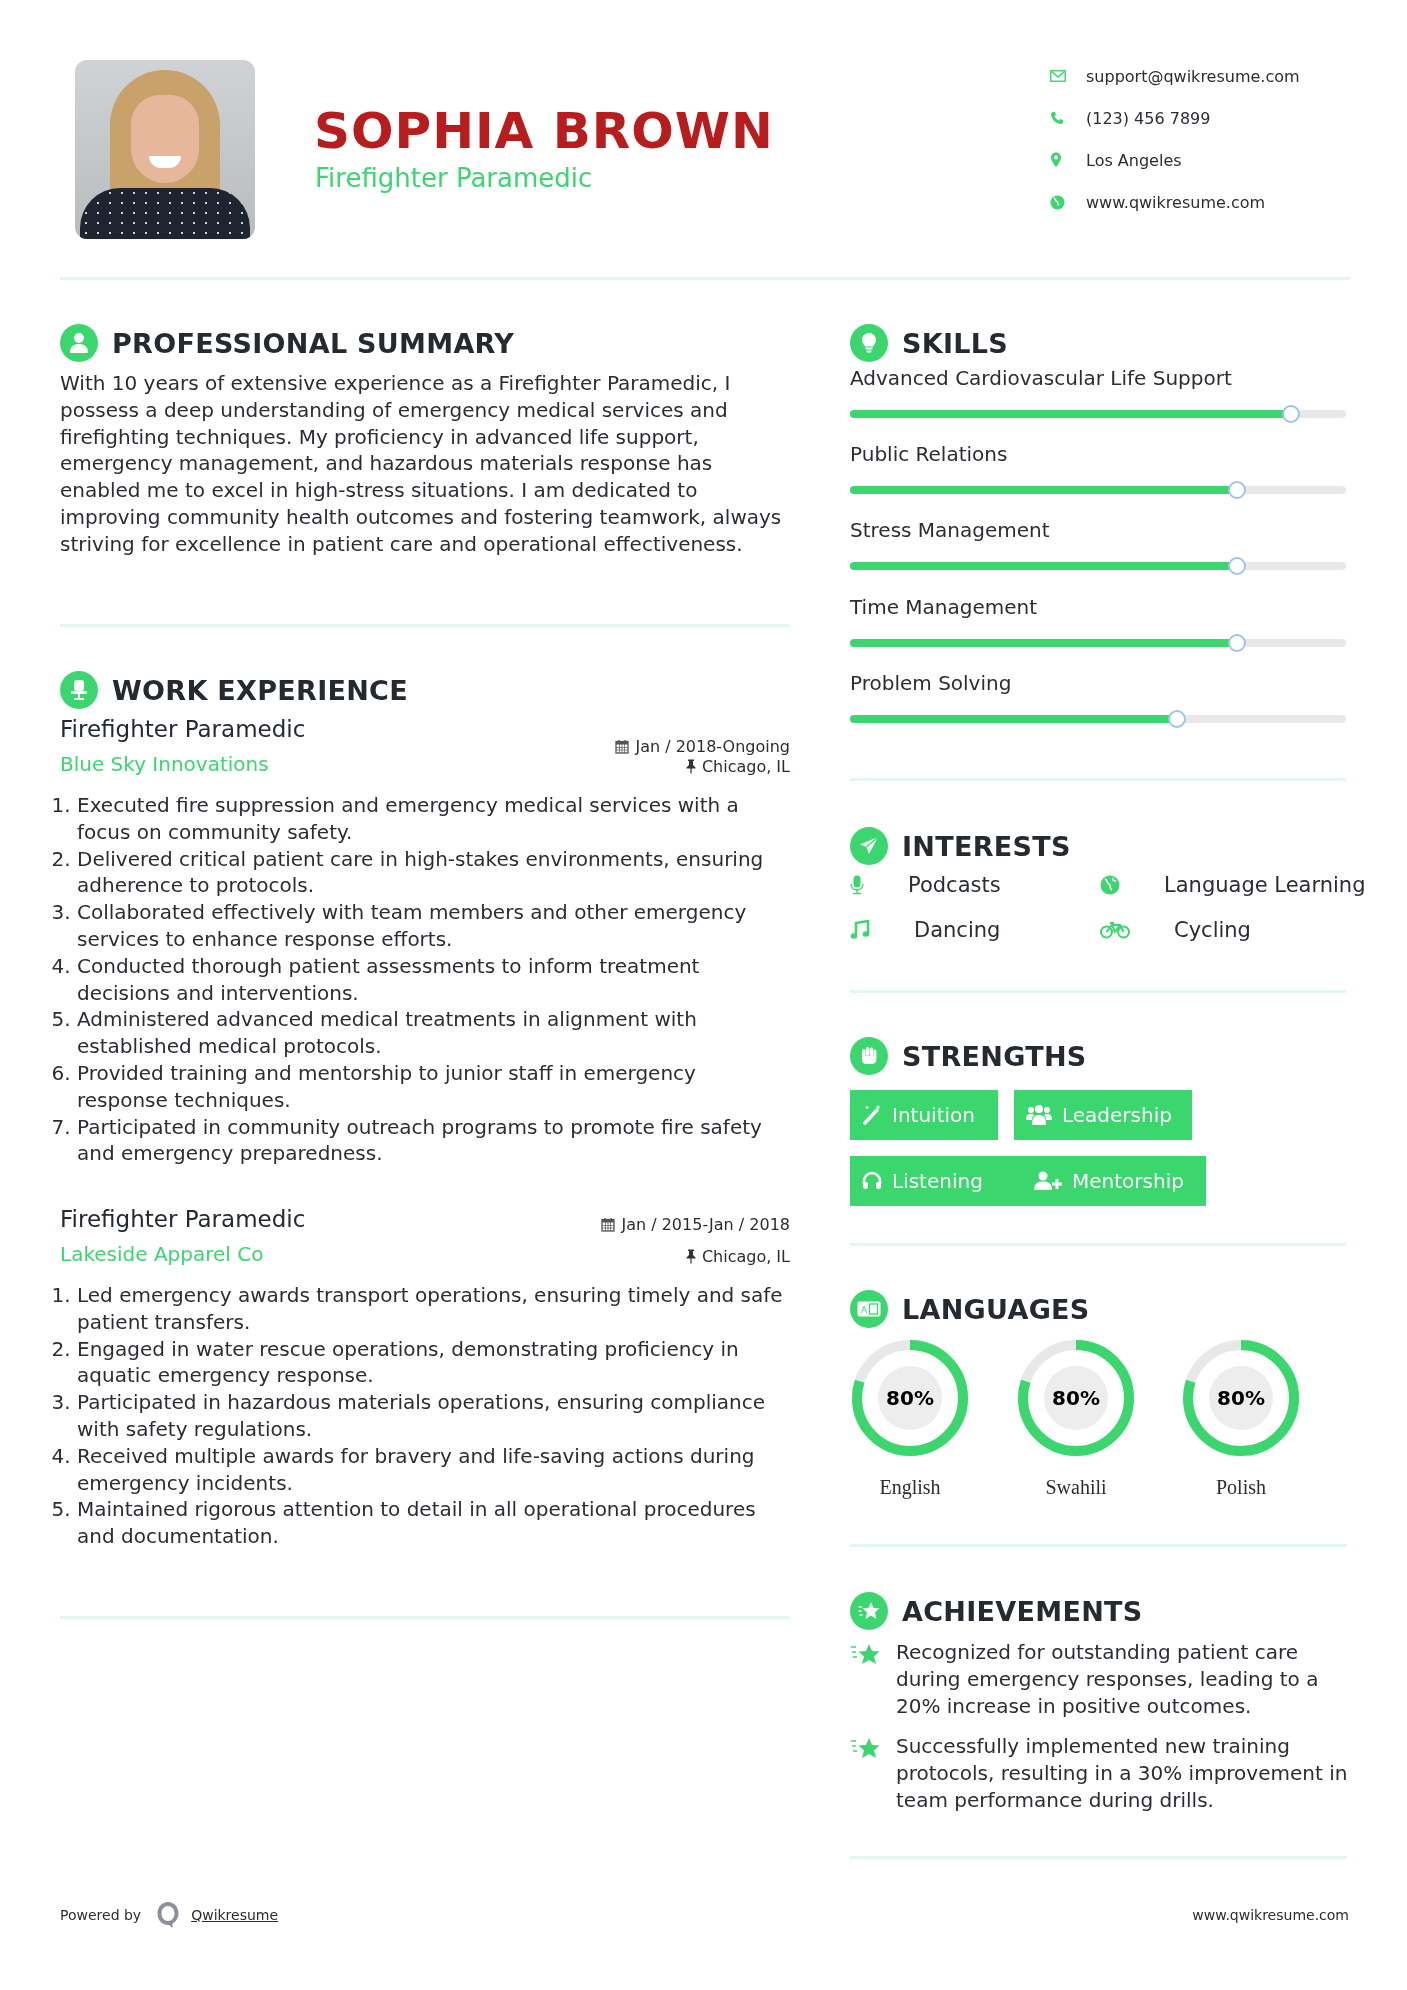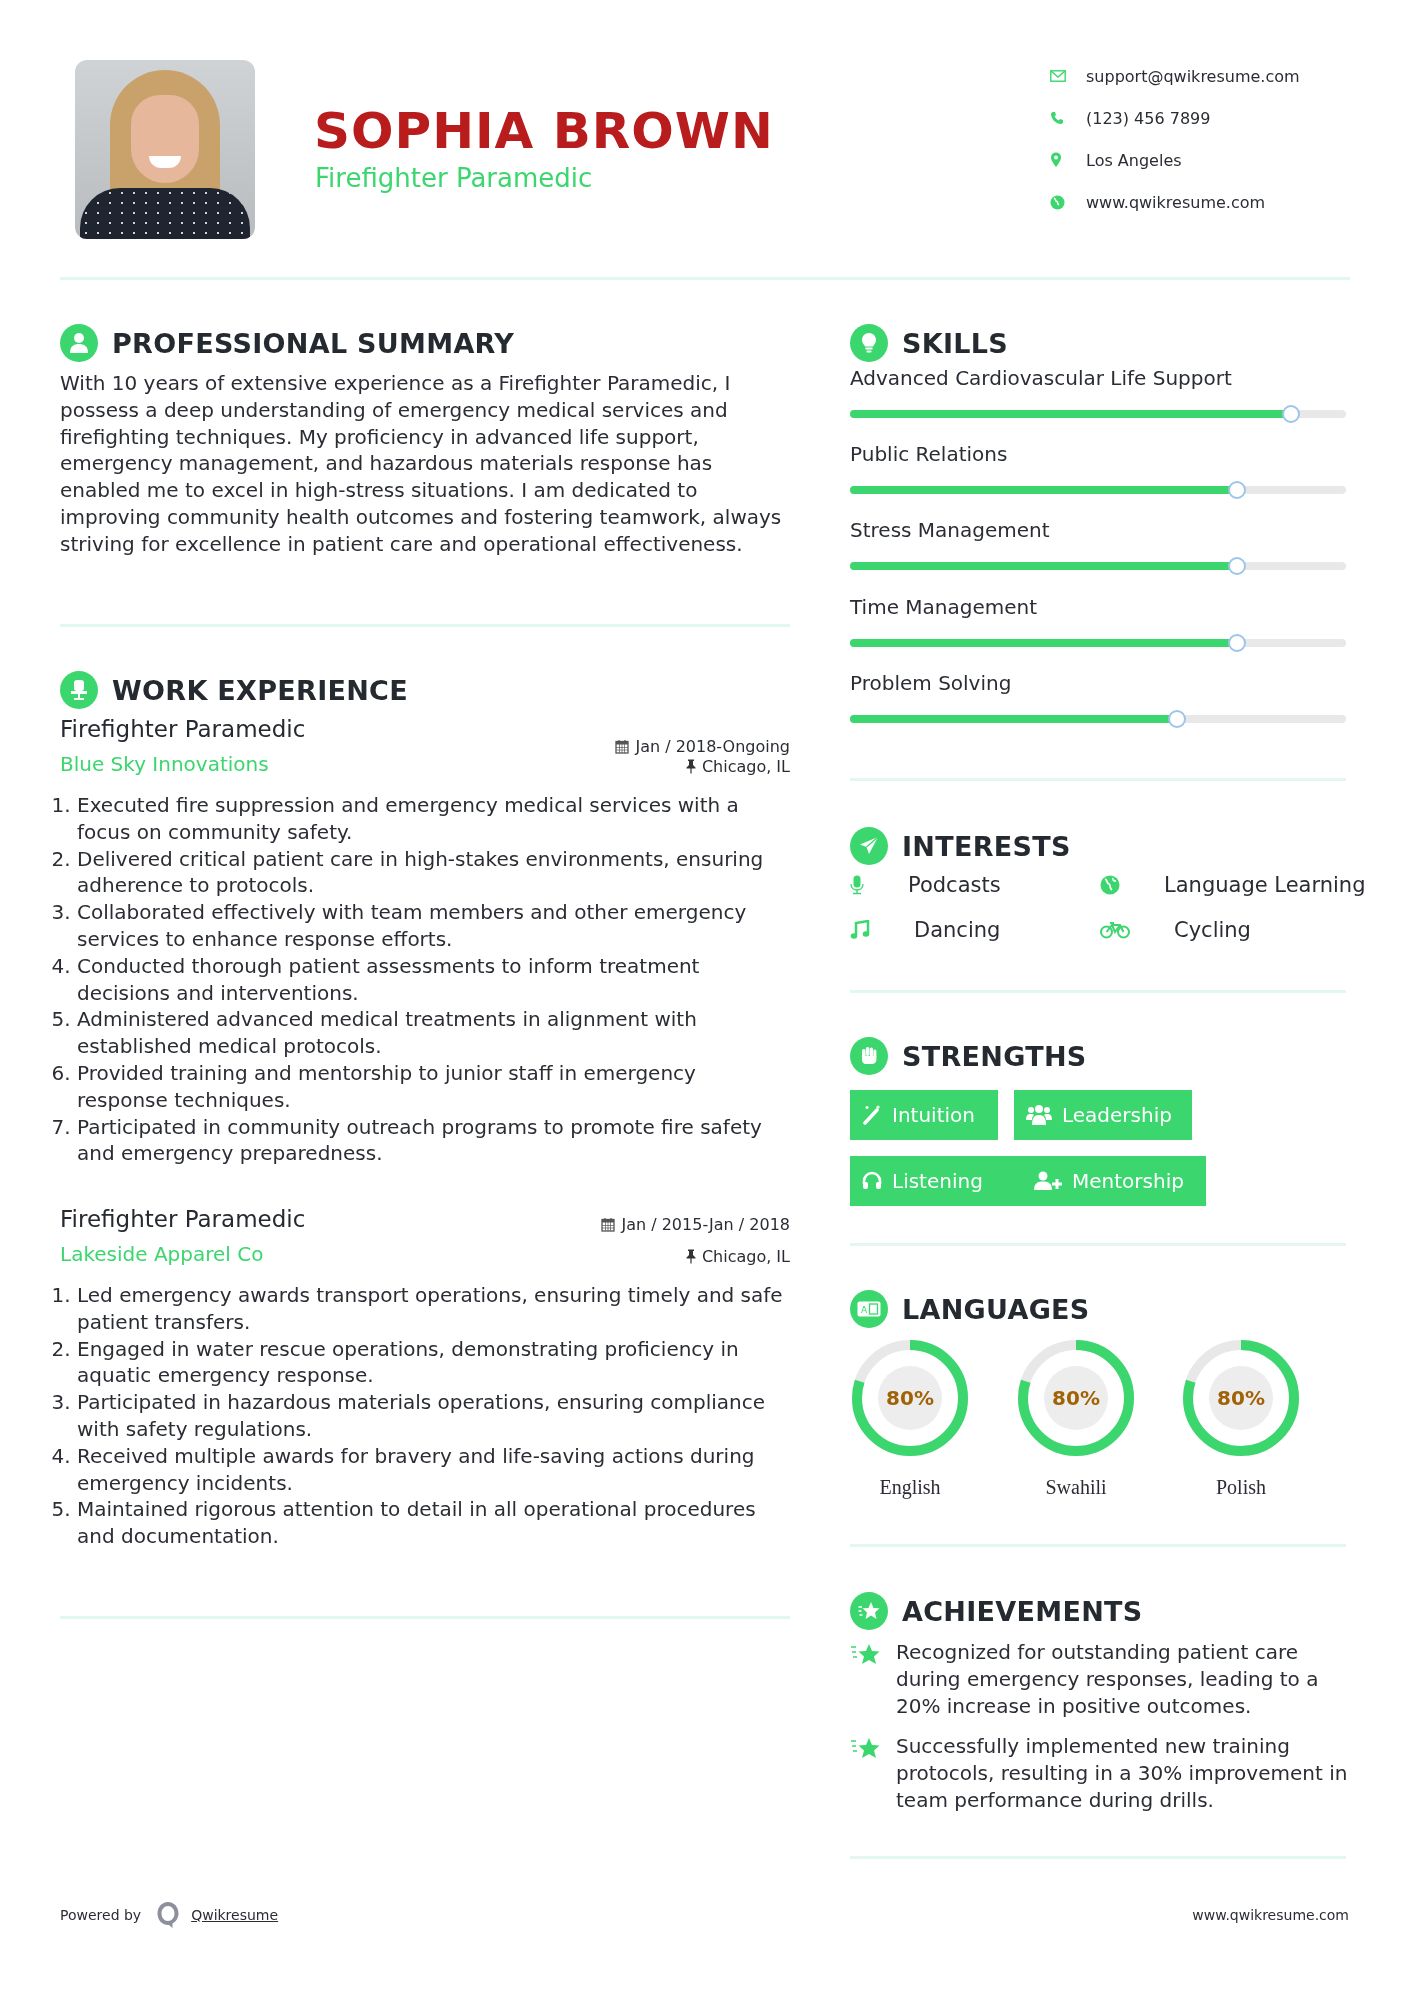--- a/index.html
+++ b/index.html
@@ -47,21 +47,21 @@
   .skill .knob { position: absolute; top: -5px; width: 18px; height: 18px; border-radius: 50%; background: #ffffff; border: 2px solid #9fc4ea; margin-left: -9px; }
   .interest { position: absolute; display: flex; align-items: center; font-size: 21px; color: #2a2d33; white-space: nowrap; gap: 32px; }
   .interest .ic { margin-right: 12px; display: flex; align-items: center; }
 
   .strength { position: absolute; height: 50px; background: #3bd66e; color: #ffffff; display: flex; align-items: center; padding: 0 12px; font-size: 20px; white-space: nowrap; }
   .strength .ic { margin-right: 10px; display: flex; align-items: center; }
 
   .lang { position: absolute; width: 120px; text-align: center; }
   .ring { position: relative; width: 120px; height: 120px; }
   .ring .center { position: absolute; left: 28px; top: 28px; width: 64px; height: 64px; border-radius: 50%; background: #ededed;
-                  display: flex; align-items: center; justify-content: center; font-size: 20px; font-weight: bold; color: #a16207; }
+                  display: flex; align-items: center; justify-content: center; font-size: 20px; font-weight: bold; color: #000000; }
   .lang .lname { margin-top: 18px; font-size: 20px; color: #2a2d33; font-family: Liberation Serif, serif; }
 
   .ach { position: absolute; left: 850px; width: 500px; display: flex; }
   .ach .ic { width: 46px; flex: none; padding-top: 2px; }
   .ach .atext { font-size: 20px; line-height: 26.8px; color: #2a2d33; }
 
   .footer-left { position: absolute; left: 60px; top: 1900px; display: flex; align-items: center; font-size: 14px; color: #2a2d33; }
   .footer-left .q { margin: 0 10px 0 14px; display: flex; align-items: center; }
   .footer-left a { color: #2a2d33; text-decoration: underline; font-size: 14px; }
   .footer-right { position: absolute; right: 58px; top: 1907px; font-size: 14px; color: #2a2d33; }

